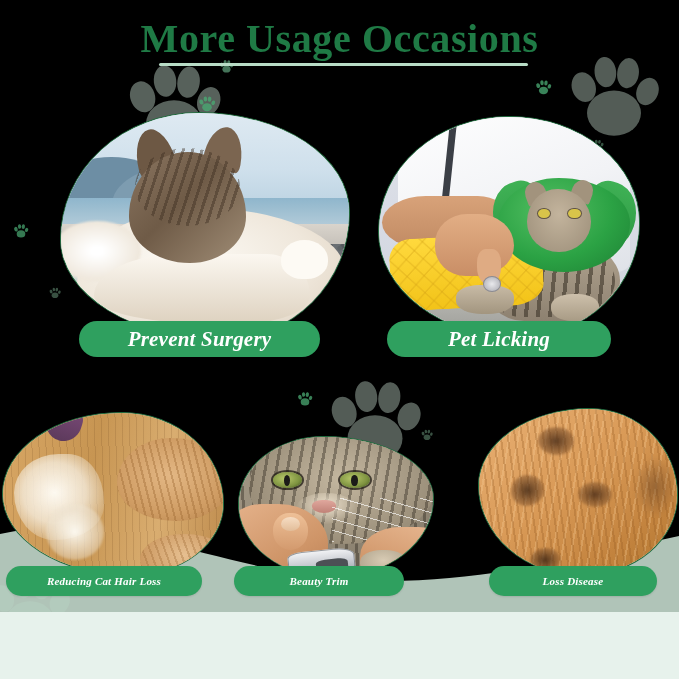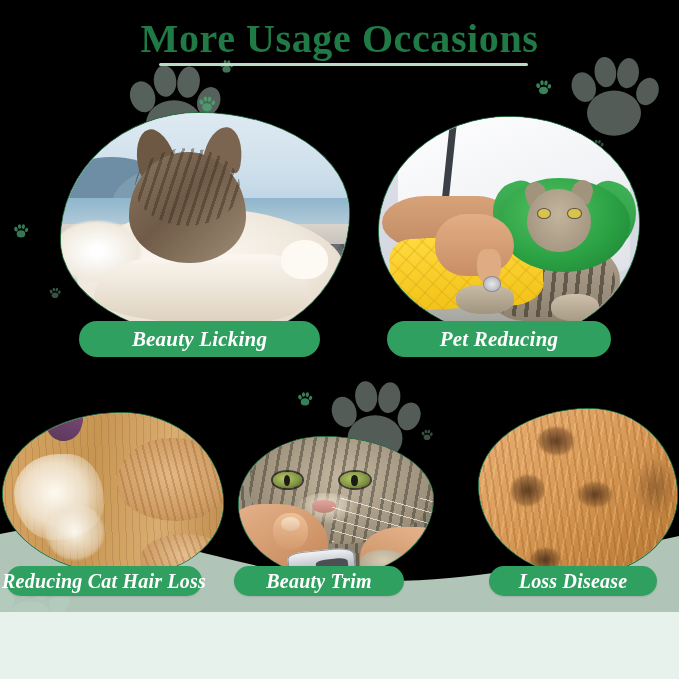--- a/index.html
+++ b/index.html
@@ -106,21 +106,21 @@
     color: #ffffff;
     font-family: "Liberation Serif", serif;
     font-weight: 700;
     font-style: italic;
     letter-spacing: 0.2px;
     white-space: nowrap;
     box-shadow: 0 1px 2px rgba(0,0,0,0.10);
   }
 
   .badge-lg { font-size: 21px; height: 36px; }
-  .badge-sm { font-size: 20px; height: 30px; }
+  .badge-sm { font-size: 11px; height: 30px; }
 
   
 
   
   .s1-sky {
     position: absolute; left: 0; top: 0; width: 100%; height: 42%;
     background: linear-gradient(#dfeaf2 0%, #cfe0ec 60%, #bcd3e2 100%);
   }
   .s1-mtn1 {
     position: absolute; left: -6%; top: 20%; width: 48%; height: 26%;
@@ -619,21 +619,21 @@
         <div class="s1-legs"></div>
         <div class="s1-ear1"></div>
         <div class="s1-ear2"></div>
         <div class="s1-head"></div>
         <div class="s1-stripes"></div>
         <div class="s1-paw"></div>
       </div>
     </div>
   </div>
   <div class="badge badge-lg" style="left:79px; top:321px; width:241px;">
-    <span>Beauty Licking</span>
+    <span>Prevent Surgery</span>
   </div>
 
   <div class="card" style="left:378px; top:116px; width:262px; height:222px;">
     <div class="photo blob-b">
       <div class="photo-inner">
         <div class="s2-bg"></div>
         <div class="s2-coat"></div>
         <div class="s2-strap"></div>
         <div class="s2-table"></div>
         <div class="s2-arm"></div>
@@ -650,21 +650,21 @@
         <div class="s2-cathead"></div>
         <div class="s2-eye-l"></div>
         <div class="s2-eye-r"></div>
         <div class="s2-hand"></div>
         <div class="s2-finger"></div>
         <div class="s2-scope"></div>
       </div>
     </div>
   </div>
   <div class="badge badge-lg" style="left:387px; top:321px; width:224px;">
-    <span>Pet Reducing</span>
+    <span>Pet Licking</span>
   </div>
 
   <div class="card" style="left:2px; top:412px; width:222px; height:164px;">
     <div class="photo blob-c">
       <div class="photo-inner">
         <div class="s3-wood"></div>
         <div class="s3-catfur"></div>
         <div class="s3-catfur2"></div>
         <div class="s3-cord"></div>
         <div class="s3-hair1"></div>

